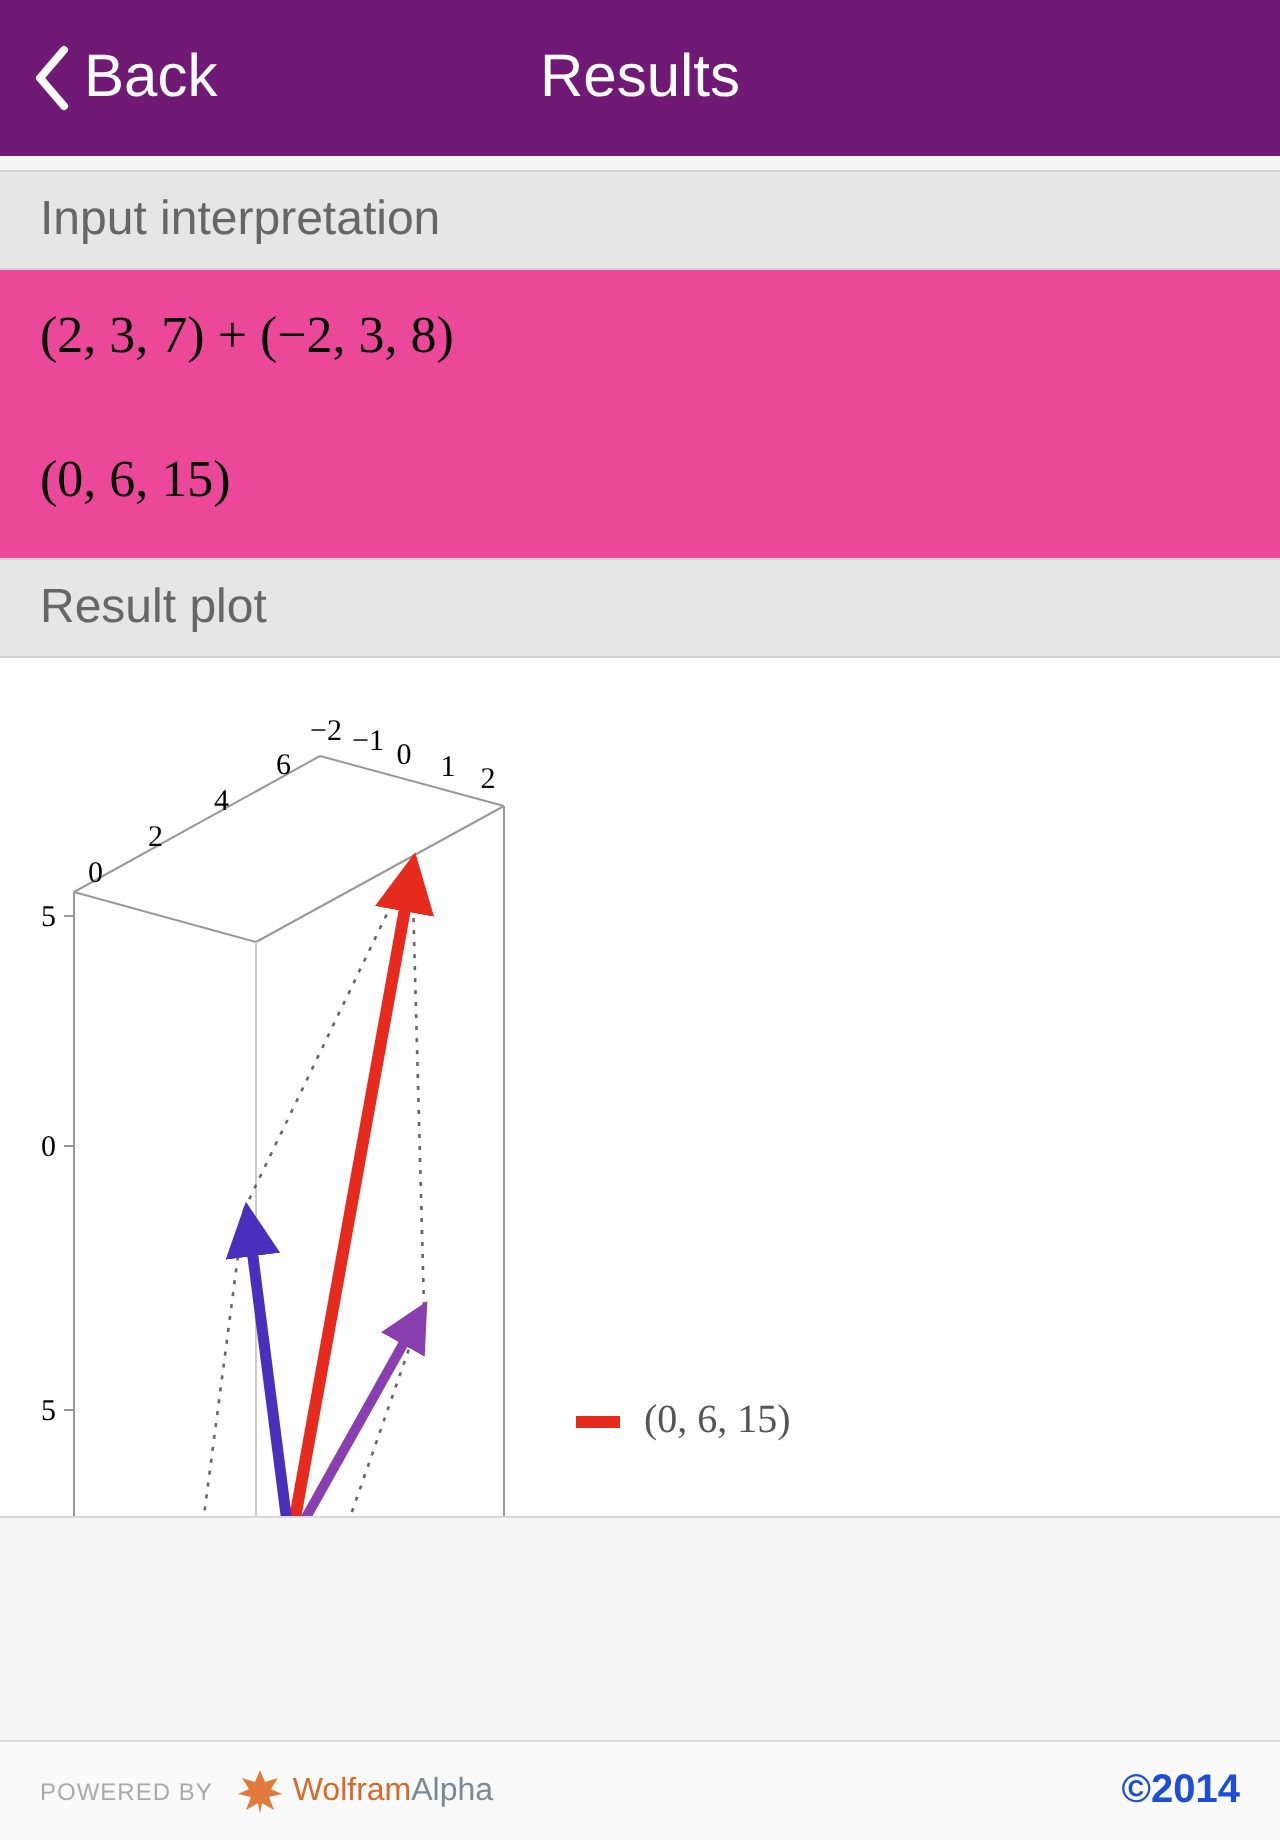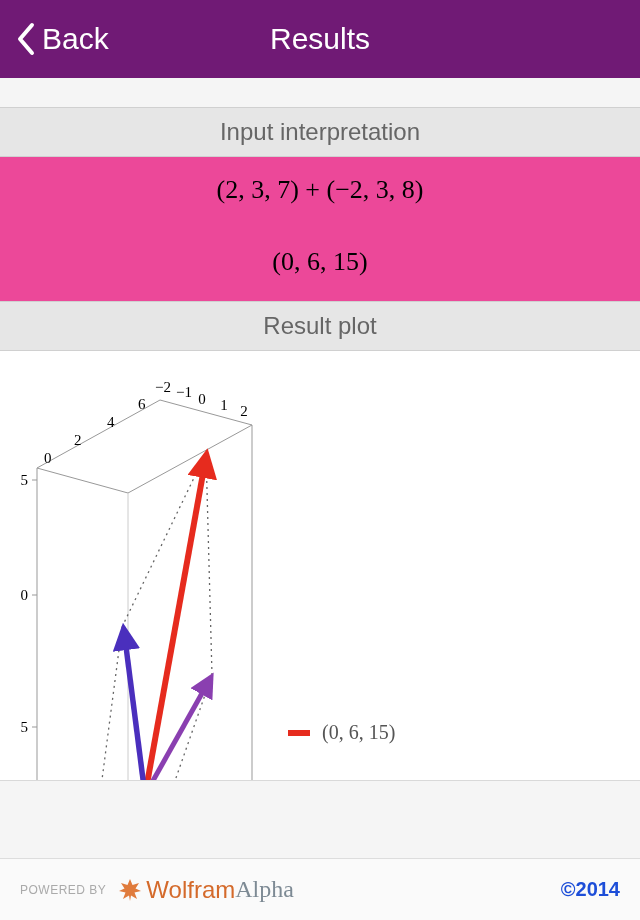--- a/index.html
+++ b/index.html
@@ -34,22 +34,21 @@
     }
     .title {
       position: absolute;
       left: 50%;
       transform: translateX(-50%);
       color: #fff;
       font-size: 30px;
       font-weight: 400;
     }
     .content {
-      padding-top: 29px;
-      text-align: center;
+      padding-top: 7px;
     }
     .section-header {
       background: #e6e6e6;
       color: #666;
       font-size: 24px;
       padding: 10px 20px;
       border-top: 1px solid #d0d0d0;
       border-bottom: 1px solid #d0d0d0;
     }
     .section-body {
@@ -84,41 +83,41 @@
       width: 22px;
       height: 6px;
       background: #e62b1e;
       margin-right: 12px;
     }
     .footer {
       position: absolute;
       bottom: 0;
       left: 0;
       right: 0;
-      height: 62px;
+      height: 50px;
       background: #fafafa;
       border-top: 1px solid #ddd;
       display: flex;
       align-items: center;
       padding: 0 20px;
     }
     .powered-by {
       color: #aaa;
       font-size: 12px;
       letter-spacing: 0.5px;
       margin-right: 8px;
     }
     .wa-logo {
       display: flex;
       align-items: center;
-      font-size: 24px;
+      font-size: 16px;
       font-weight: 300;
     }
     .wa-wolfram { color: #d46a2b; }
-    .wa-alpha { color: #7d8a94; font-weight: 300; font-family: Liberation Serif, serif; }
+    .wa-alpha { color: #7d8a94; font-weight: 300; }
     .wa-icon { margin: 0 4px; }
     .copyright {
       margin-left: auto;
       color: #1d4ed8;
       font-size: 20px;
       font-weight: bold;
     }
     .axis-label {
       font-family: "Times New Roman", Georgia, serif;
       font-size: 15px;

